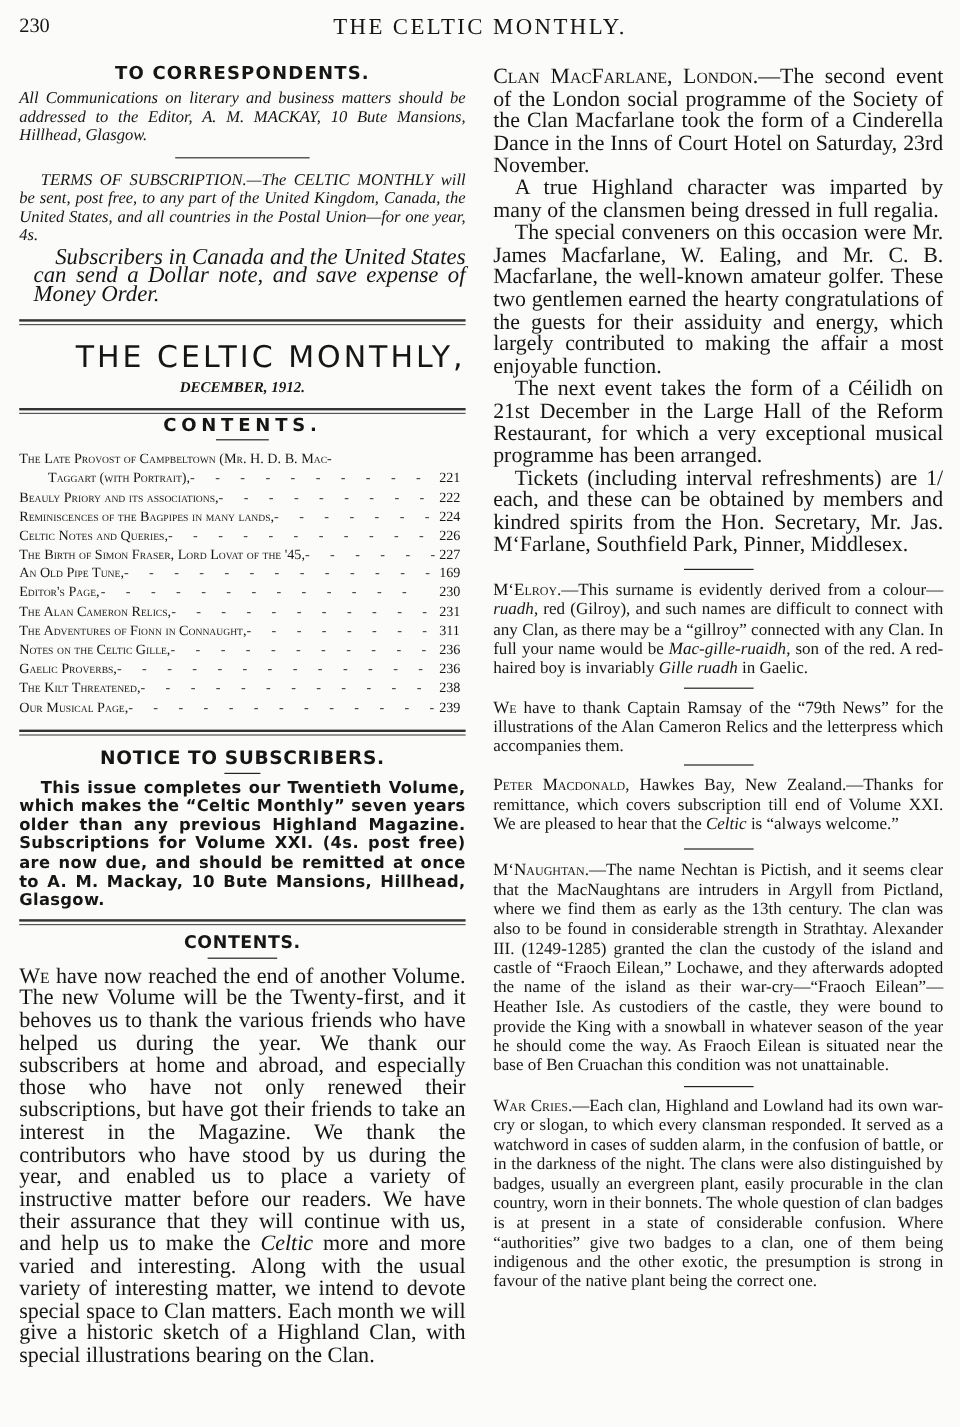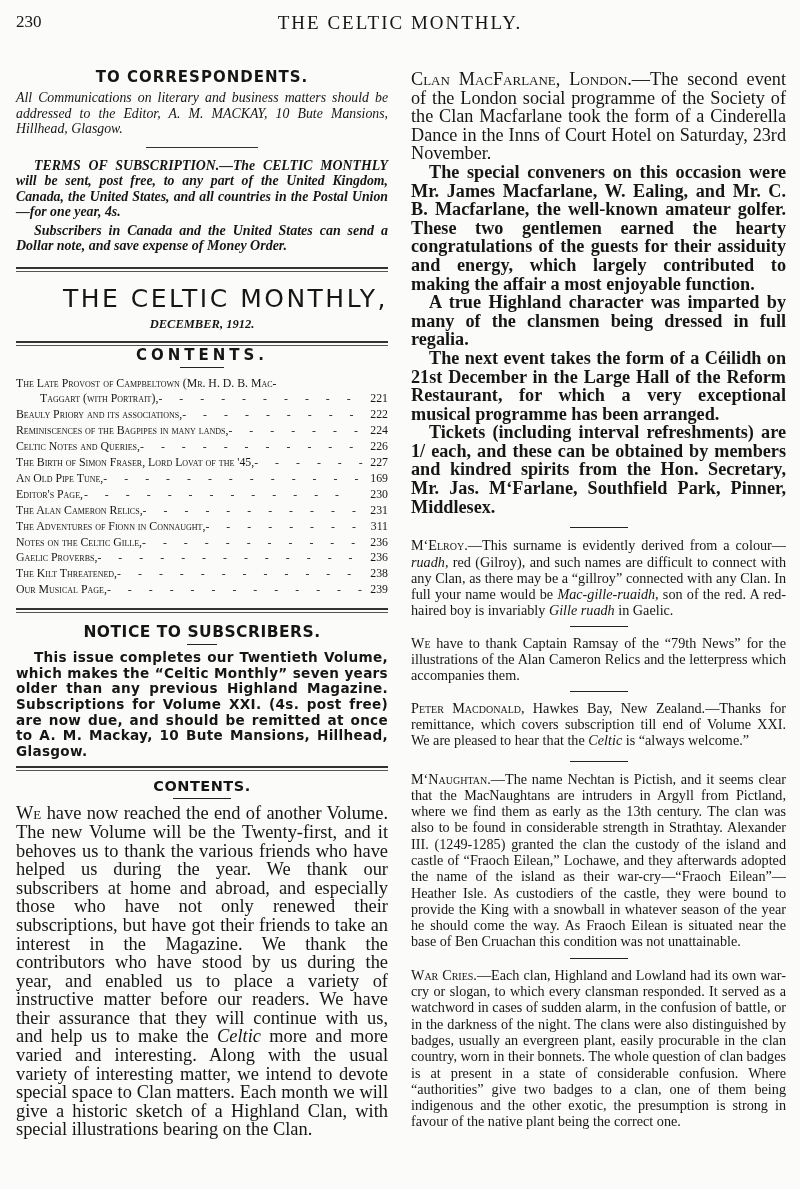--- a/index.html
+++ b/index.html
@@ -8,49 +8,49 @@
     background: #fbfbfa; color: #161616;
     font-family: "DejaVu Serif", "Liberation Serif", serif;
     position: relative;
   }
   .running-head {
     position: absolute; top: 8px; left: 16px; right: 16px; height: 30px;
   }
   .page-num { position: absolute; left: 0; top: 4px; font-size: 17px; font-family: "Liberation Serif", serif; }
   .run-title { position: absolute; left: 0; right: 0; top: 4px; text-align: center; font-size: 19px; letter-spacing: 2px; font-family: "Liberation Serif", serif; }
 
-  .col { position: absolute; top: 60px; }
+  .col { position: absolute; top: 44px; }
   .col-left { left: 16px; width: 372px; }
   .col-right { left: 411px; width: 375px; }
 
   .sans-head {
     font-family: "DejaVu Sans", "Liberation Sans", sans-serif;
     font-weight: bold; text-align: center; letter-spacing: 1px;
   }
   .it { font-style: italic; }
   .small-text { font-family: "Liberation Serif", serif; font-size: 13.4px; line-height: 15.5px; text-align: justify; }
   .med-text { font-family: "Liberation Serif", serif; font-size: 14.2px; line-height: 16.3px; text-align: justify; }
   .big-text { font-family: "Liberation Serif", serif; font-size: 18.4px; line-height: 18.6px; text-align: justify; }
   p { margin: 0; }
-  .indent { text-indent: 18px; font-weight: bold; }
+  .indent { text-indent: 18px; }
 
   .rule-short { width: 60px; height: 0; border-top: 1.5px solid #222; margin: 6px auto; }
   .rule-mid { width: 112px; border-top: 1px solid #333; margin: 10px auto 10px; }
   .rule-double { border-top: 2px solid #333; border-bottom: 1px solid #555; height: 2px; margin: 0; }
 
   .sc { font-variant: small-caps; }
 
   .masthead { font-family: "DejaVu Sans", "Liberation Sans", sans-serif; font-weight: normal; font-size: 25px; letter-spacing: 2.5px; text-align: right; margin-top: 12px; }
   .issue-date { font-family: "Liberation Serif", serif; font-style: italic; font-weight: bold; text-align: center; font-size: 12.5px; margin-top: 4px; margin-bottom: 9px; }
 
   .toc { font-family: "Liberation Serif", serif; font-size: 11.8px; line-height: 15.9px; }
   .toc-row { display: flex; align-items: baseline; }
   .toc-title { font-variant: small-caps; white-space: nowrap; }
   .toc-dots { flex: 1; overflow: hidden; white-space: nowrap; letter-spacing: 17px; text-align: right; padding-right: 10px; color: #333; }
-  .toc-page { width: 22px; text-align: right; }
+  .toc-page { width: 22px; }
   .toc-cont { padding-left: 24px; }
 
   .notice-body { font-family: "DejaVu Sans", "Liberation Sans", sans-serif; font-weight: bold; font-size: 13.6px; line-height: 15.6px; text-align: justify; letter-spacing: 0.3px; }
 
   .dropcap-sc { font-variant: small-caps; }
 </style>
 </head>
 <body>
 
 <div class="running-head">
@@ -58,21 +58,21 @@
   <div class="run-title">THE CELTIC MONTHLY.</div>
 </div>
 
 <div class="col col-left">
 
   <section>
     <div class="sans-head" style="font-size:15px;margin-top:8px;margin-bottom:4px;">TO CORRESPONDENTS.</div>
     <p class="small-text it" style="font-size:13.8px;line-height:15.5px;">All Communications on literary and business matters should be addressed to the Editor, A. M. MACKAY, 10 Bute Mansions, Hillhead, Glasgow.</p>
     <div class="rule-mid"></div>
     <p class="small-text it indent" style="font-size:13.8px;line-height:15.5px;">TERMS OF SUBSCRIPTION.—The CELTIC MONTHLY will be sent, post free, to any part of the United Kingdom, Canada, the United States, and all countries in the Postal Union—for one year, 4s.</p>
-    <p class="small-text it indent" style="font-size:14px;line-height:15.5px;margin-top:3px;">Subscribers in Canada and the United States can send a Dollar note, and save expense of Money Order.</p>
+    <p class="small-text it indent" style="font-size:19px;line-height:15.5px;margin-top:3px;margin-left:12px;">Subscribers in Canada and the United States can send a Dollar note, and save expense of Money Order.</p>
   </section>
 
   <div class="rule-double" style="margin-top:13px;"></div>
 
   <section>
     <div class="masthead">THE CELTIC MONTHLY,</div>
     <div class="issue-date">DECEMBER, 1912.</div>
   </section>
 
   <div class="rule-double"></div>
@@ -166,22 +166,22 @@
     <div class="sans-head" style="font-size:14.5px;letter-spacing:0.5px;margin-top:7px;">CONTENTS.</div>
     <div class="rule-short" style="width:58px;margin:4px auto 5px;"></div>
     <p class="big-text"><span class="dropcap-sc">We</span><span> have now reached the end of another Volume. The new Volume will be the Twenty-first, and it behoves us to thank the various friends who have helped us during the year. We thank our subscribers at home and abroad, and especially those who have not only renewed their subscriptions, but have got their friends to take an interest in the Magazine. We thank the contributors who have stood by us during the year, and enabled us to place a variety of instructive matter before our readers. We have their assurance that they will continue with us, and help us to make the </span><span class="it">Celtic</span><span> more and more varied and interesting. Along with the usual variety of interesting matter, we intend to devote special space to Clan matters. Each month we will give a historic sketch of a Highland Clan, with special illustrations bearing on the Clan.</span></p>
   </section>
 </div>
 
 <div class="col col-right">
 
   <section style="margin-top:10px;">
     <p class="big-text" style="font-size:18.2px;"><span class="sc">Clan MacFarlane, London.</span><span>—The second event of the London social programme of the Society of the Clan Macfarlane took the form of a Cinderella Dance in the Inns of Court Hotel on Saturday, 23rd November.</span></p>
+    <p class="big-text indent" style="font-size:18.2px;">A true Highland character was imparted by many of the clansmen being dressed in full regalia.</p>
     <p class="big-text indent" style="font-size:18.2px;">The special conveners on this occasion were Mr. James Macfarlane, W. Ealing, and Mr. C. B. Macfarlane, the well-known amateur golfer. These two gentlemen earned the hearty congratulations of the guests for their assiduity and energy, which largely contributed to making the affair a most enjoyable function.</p>
-    <p class="big-text indent" style="font-size:18.2px;">A true Highland character was imparted by many of the clansmen being dressed in full regalia.</p>
     <p class="big-text indent" style="font-size:18.2px;">The next event takes the form of a Céilidh on 21st December in the Large Hall of the Reform Restaurant, for which a very exceptional musical programme has been arranged.</p>
     <p class="big-text indent" style="font-size:18.2px;">Tickets (including interval refreshments) are 1/ each, and these can be obtained by members and kindred spirits from the Hon. Secretary, Mr. Jas. M‘Farlane, Southfield Park, Pinner, Middlesex.</p>
   </section>
 
   <div class="rule-short" style="width:58px;margin:11px auto 9px;"></div>
 
   <section>
     <p class="med-text"><span class="sc">M‘Elroy.</span><span>—This surname is evidently derived from a colour—</span><span class="it">ruadh</span><span>, red (Gilroy), and such names are difficult to connect with any Clan, as there may be a “gillroy” connected with any Clan. In full your name would be </span><span class="it">Mac-gille-ruaidh</span><span>, son of the red. A red-haired boy is invariably </span><span class="it">Gille ruadh</span><span> in Gaelic.</span></p>
   </section>
 

